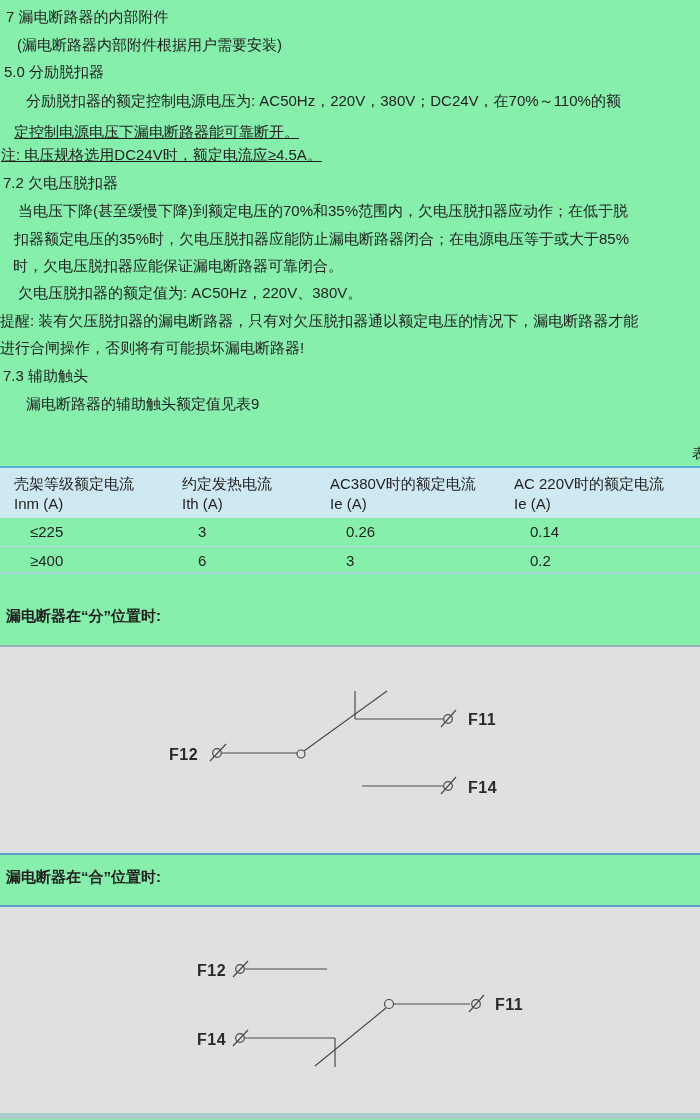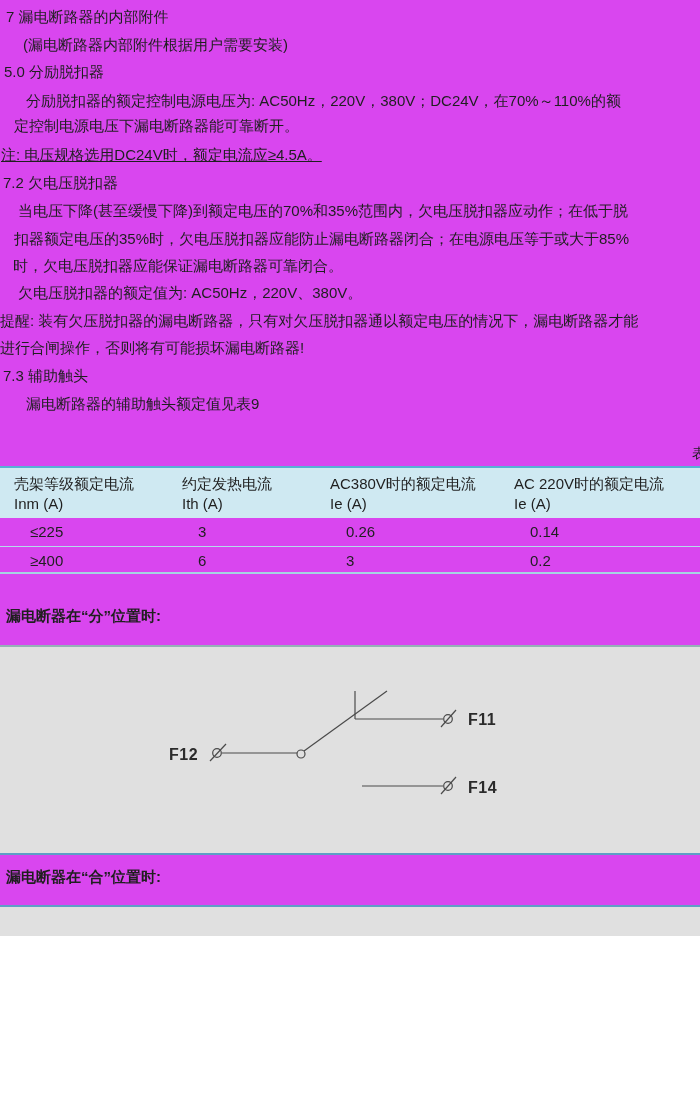--- a/index.html
+++ b/index.html
@@ -1,19 +1,19 @@
 <!DOCTYPE html>
 <html><head>
 <meta charset="utf-8">
 <style>
   * { margin:0; padding:0; box-sizing:border-box; }
   html,body { background:#ffffff; }
   .page {
-    position:relative; width:700px; height:936px; margin:0 auto;
-    background:#d946ef; overflow:hidden;
+    position:relative; width:700px; height:1120px; margin:0 auto;
+    background:#86efac; overflow:hidden;
     font-family:"Liberation Sans","DejaVu Sans",sans-serif;
     color:#1f1f1f;
   }
   .tline { position:absolute; font-size:15px; line-height:17px; white-space:nowrap; }
   .tline.b { font-weight:bold; }
   .tag9 { position:absolute; font-size:14px; }
 
   
   .tbl-topline   { position:absolute; left:0; width:700px; top:466px; height:2px; background:#58b0d4; }
   .tbl-head      { position:absolute; left:0; width:700px; top:468px; height:50px; background:#cfe9f2; }
@@ -34,24 +34,24 @@
   .dlabel { position:absolute; font-size:16px; font-weight:600; color:#2b2b2b; letter-spacing:0.5px; white-space:nowrap; }
   svg.diag { position:absolute; left:0; }
   svg.diag line, svg.diag circle { stroke:#4a4a4a; stroke-width:1.2; fill:none; }
 </style>
 </head>
 <body>
 
 <div class="page">
 
   <div class="tline" style="left:6px;   top:8px;">7 漏电断路器的内部附件</div>
-  <div class="tline" style="left:23px;  top:36px;">(漏电断路器内部附件根据用户需要安装)</div>
+  <div class="tline" style="left:17px;  top:36px;">(漏电断路器内部附件根据用户需要安装)</div>
   <div class="tline" style="left:4px;   top:63px;">5.0 分励脱扣器</div>
   <div class="tline" style="left:26px;  top:92px;">分励脱扣器的额定控制电源电压为: AC50Hz，220V，380V；DC24V，在70%～110%的额</div>
-  <div class="tline" style="left:14px;  top:117px;">定控制电源电压下漏电断路器能可靠断开。</div>
+  <div class="tline" style="left:14px;  top:123px;text-decoration:underline;">定控制电源电压下漏电断路器能可靠断开。</div>
   <div class="tline" style="left:1px;   top:146px;text-decoration:underline;">注: 电压规格选用DC24V时，额定电流应≥4.5A。</div>
   <div class="tline" style="left:3px;   top:174px;">7.2 欠电压脱扣器</div>
   <div class="tline" style="left:18px;  top:202px;">当电压下降(甚至缓慢下降)到额定电压的70%和35%范围内，欠电压脱扣器应动作；在低于脱</div>
   <div class="tline" style="left:14px;  top:230px;">扣器额定电压的35%时，欠电压脱扣器应能防止漏电断路器闭合；在电源电压等于或大于85%</div>
   <div class="tline" style="left:13px;  top:257px;">时，欠电压脱扣器应能保证漏电断路器可靠闭合。</div>
   <div class="tline" style="left:18px;  top:284px;">欠电压脱扣器的额定值为: AC50Hz，220V、380V。</div>
   <div class="tline" style="left:0px;   top:339px;">进行合闸操作，否则将有可能损坏漏电断路器!</div>
   <div class="tline" style="left:0px;   top:312px;">提醒: 装有欠压脱扣器的漏电断路器，只有对欠压脱扣器通以额定电压的情况下，漏电断路器才能</div>
   <div class="tline" style="left:3px;   top:367px;">7.3 辅助触头</div>
   <div class="tline" style="left:26px;  top:395px;">漏电断路器的辅助触头额定值见表9</div>

